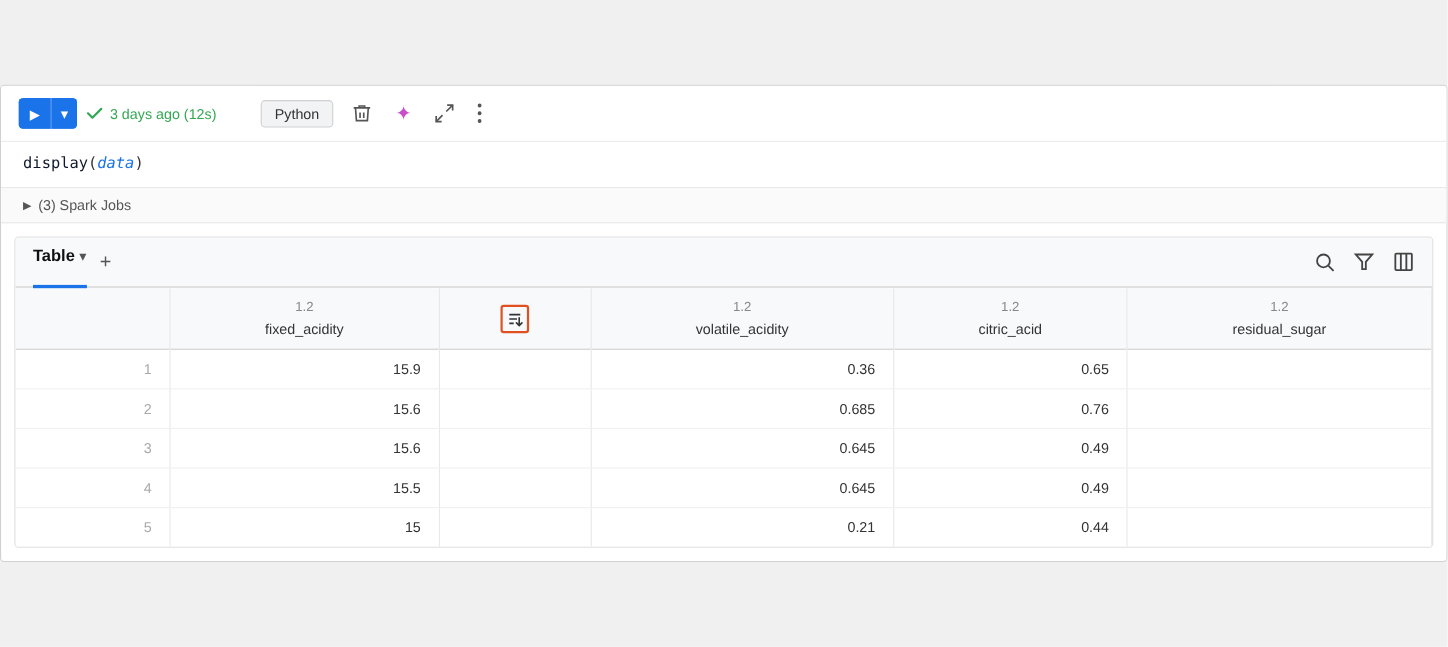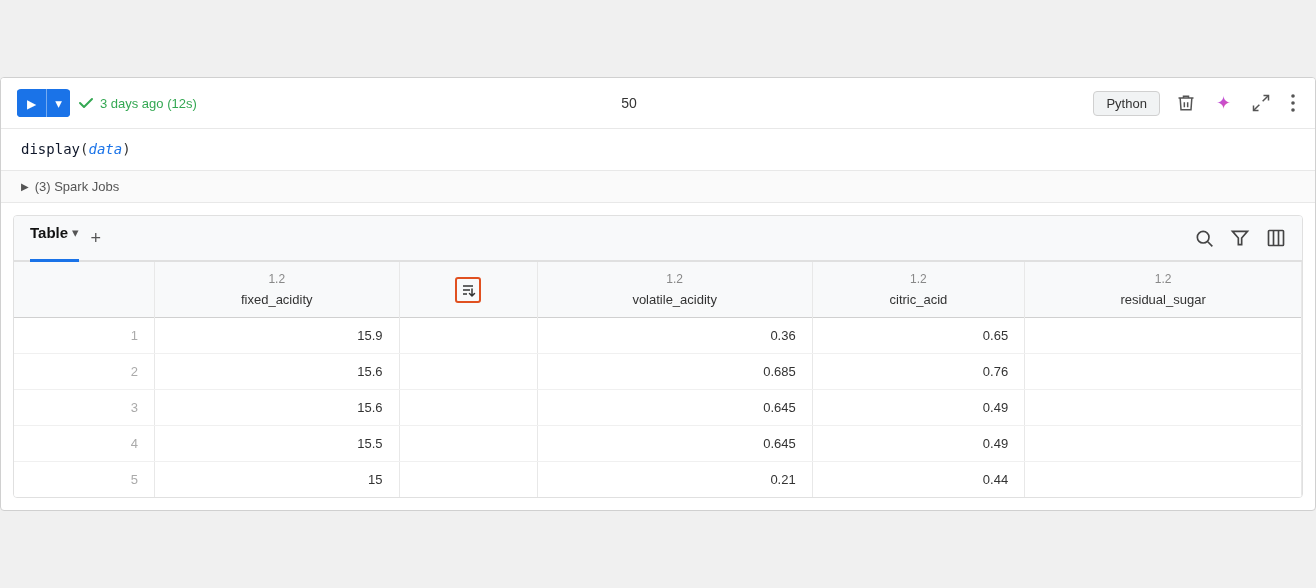--- a/index.html
+++ b/index.html
@@ -274,23 +274,20 @@
       </button>
     </div>
 
     <div class="status-check">
       <svg width="16" height="16" viewBox="0 0 16 16">
         <polyline points="2,8 6,12 14,4" stroke="#34a853" stroke-width="2" fill="none" stroke-linecap="round" stroke-linejoin="round"></polyline>
       </svg>
       <span>3 days ago (12s)</span>
     </div>
 
-    <div class="toolbar-center">
-      <span>50</span>
-    </div>
 
     <div class="toolbar-right">
       <button class="python-badge">
         <span>Python</span>
       </button>
       <button class="icon-btn">
         <svg width="20" height="20" viewBox="0 0 24 24" fill="none" stroke="#555" stroke-width="1.8">
           <polyline points="3 6 5 6 21 6"></polyline>
           <path d="M19 6l-1 14H6L5 6"></path>
           <path d="M10 11v6M14 11v6"></path>

